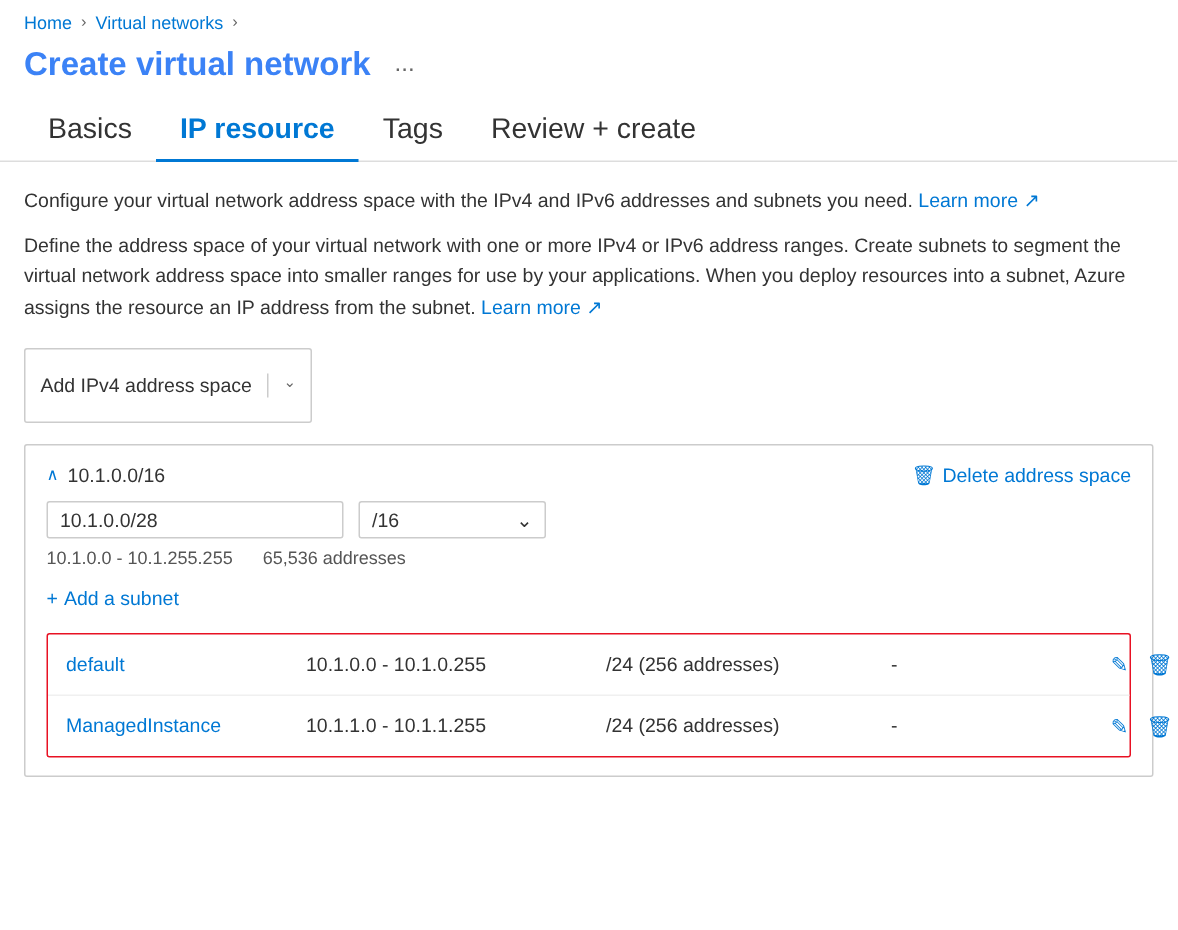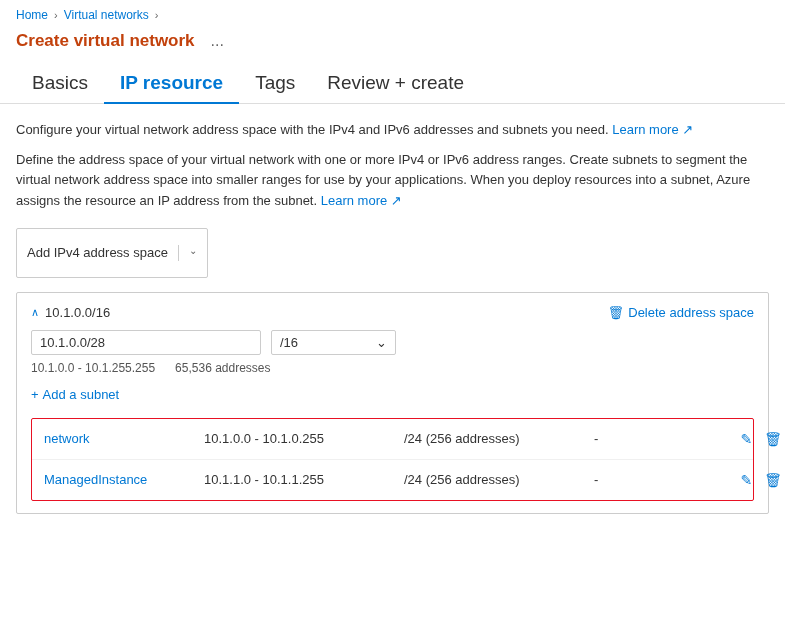--- a/index.html
+++ b/index.html
@@ -25,23 +25,23 @@
       color: #0078d4;
       text-decoration: none;
     }
     .page-title-row {
       display: flex;
       align-items: center;
       gap: 10px;
       padding: 4px 16px 12px 16px;
     }
     .page-title {
-      font-size: 17px;
+      font-size: 22px;
       font-weight: 600;
-      color: #c2410c;
+      color: #3b82f6;
     }
     .ellipsis-btn {
       background: none;
       border: none;
       cursor: pointer;
       color: #666;
       font-size: 16px;
       padding: 2px 6px;
       border-radius: 3px;
     }
@@ -141,21 +141,21 @@
       display: flex;
       align-items: center;
       gap: 10px;
       margin-bottom: 6px;
     }
     .input-field {
       border: 1px solid #ccc;
       border-radius: 2px;
       padding: 4px 8px;
       font-size: 13px;
-      width: 230px;
+      width: 198px;
       color: #333;
     }
     .select-field {
       border: 1px solid #ccc;
       border-radius: 2px;
       padding: 4px 8px;
       font-size: 13px;
       width: 125px;
       color: #333;
       display: flex;
@@ -307,21 +307,21 @@
 
     <button class="add-subnet-btn">
       <span>+</span>
       <span>Add a subnet</span>
     </button>
 
     
     <div class="subnet-table">
 
       <div class="subnet-row">
-        <a href="#" class="subnet-name">network</a>
+        <a href="#" class="subnet-name">default</a>
         <span class="subnet-cell">10.1.0.0 - 10.1.0.255</span>
         <span class="subnet-cell">/24 (256 addresses)</span>
         <span class="subnet-cell">-</span>
         <div class="action-icons">
           <button class="icon-btn" title="Edit">✎</button>
           <button class="icon-btn" title="Delete">🗑</button>
         </div>
       </div>
 
       <div class="subnet-row">

